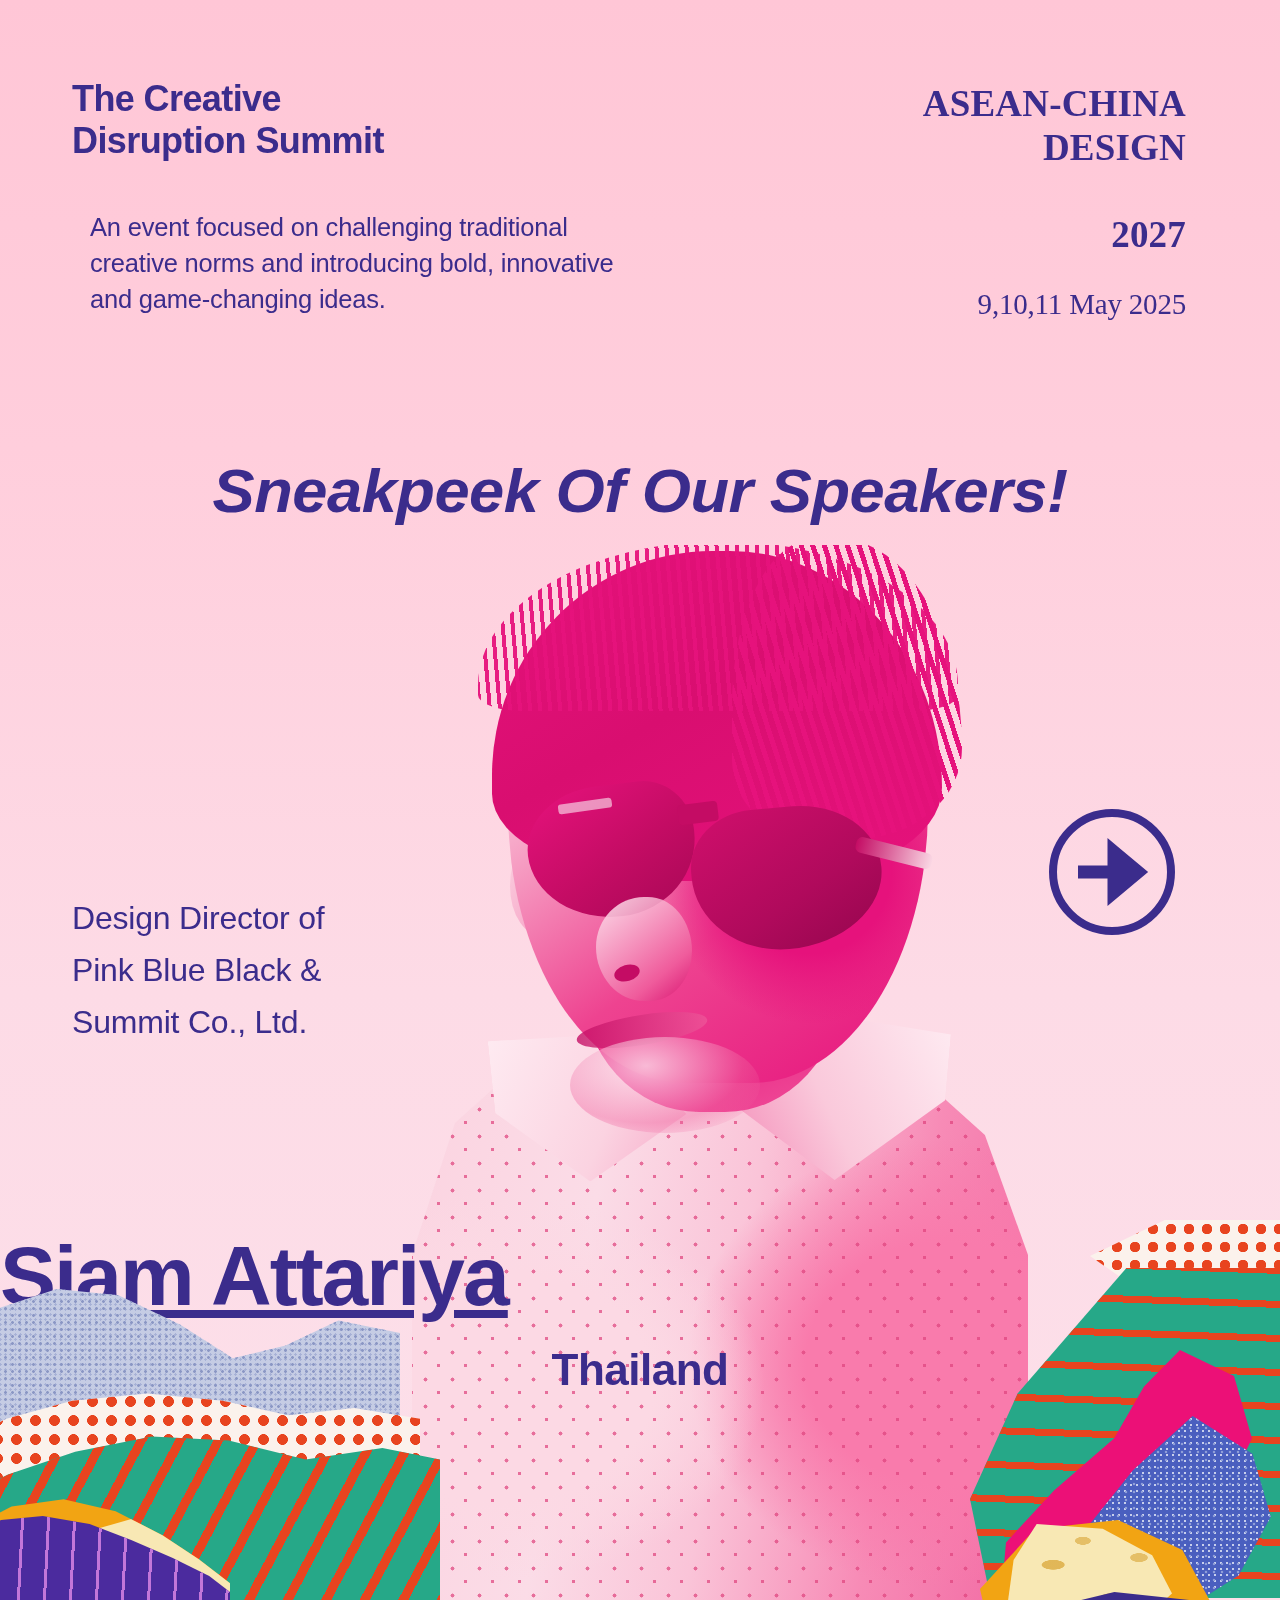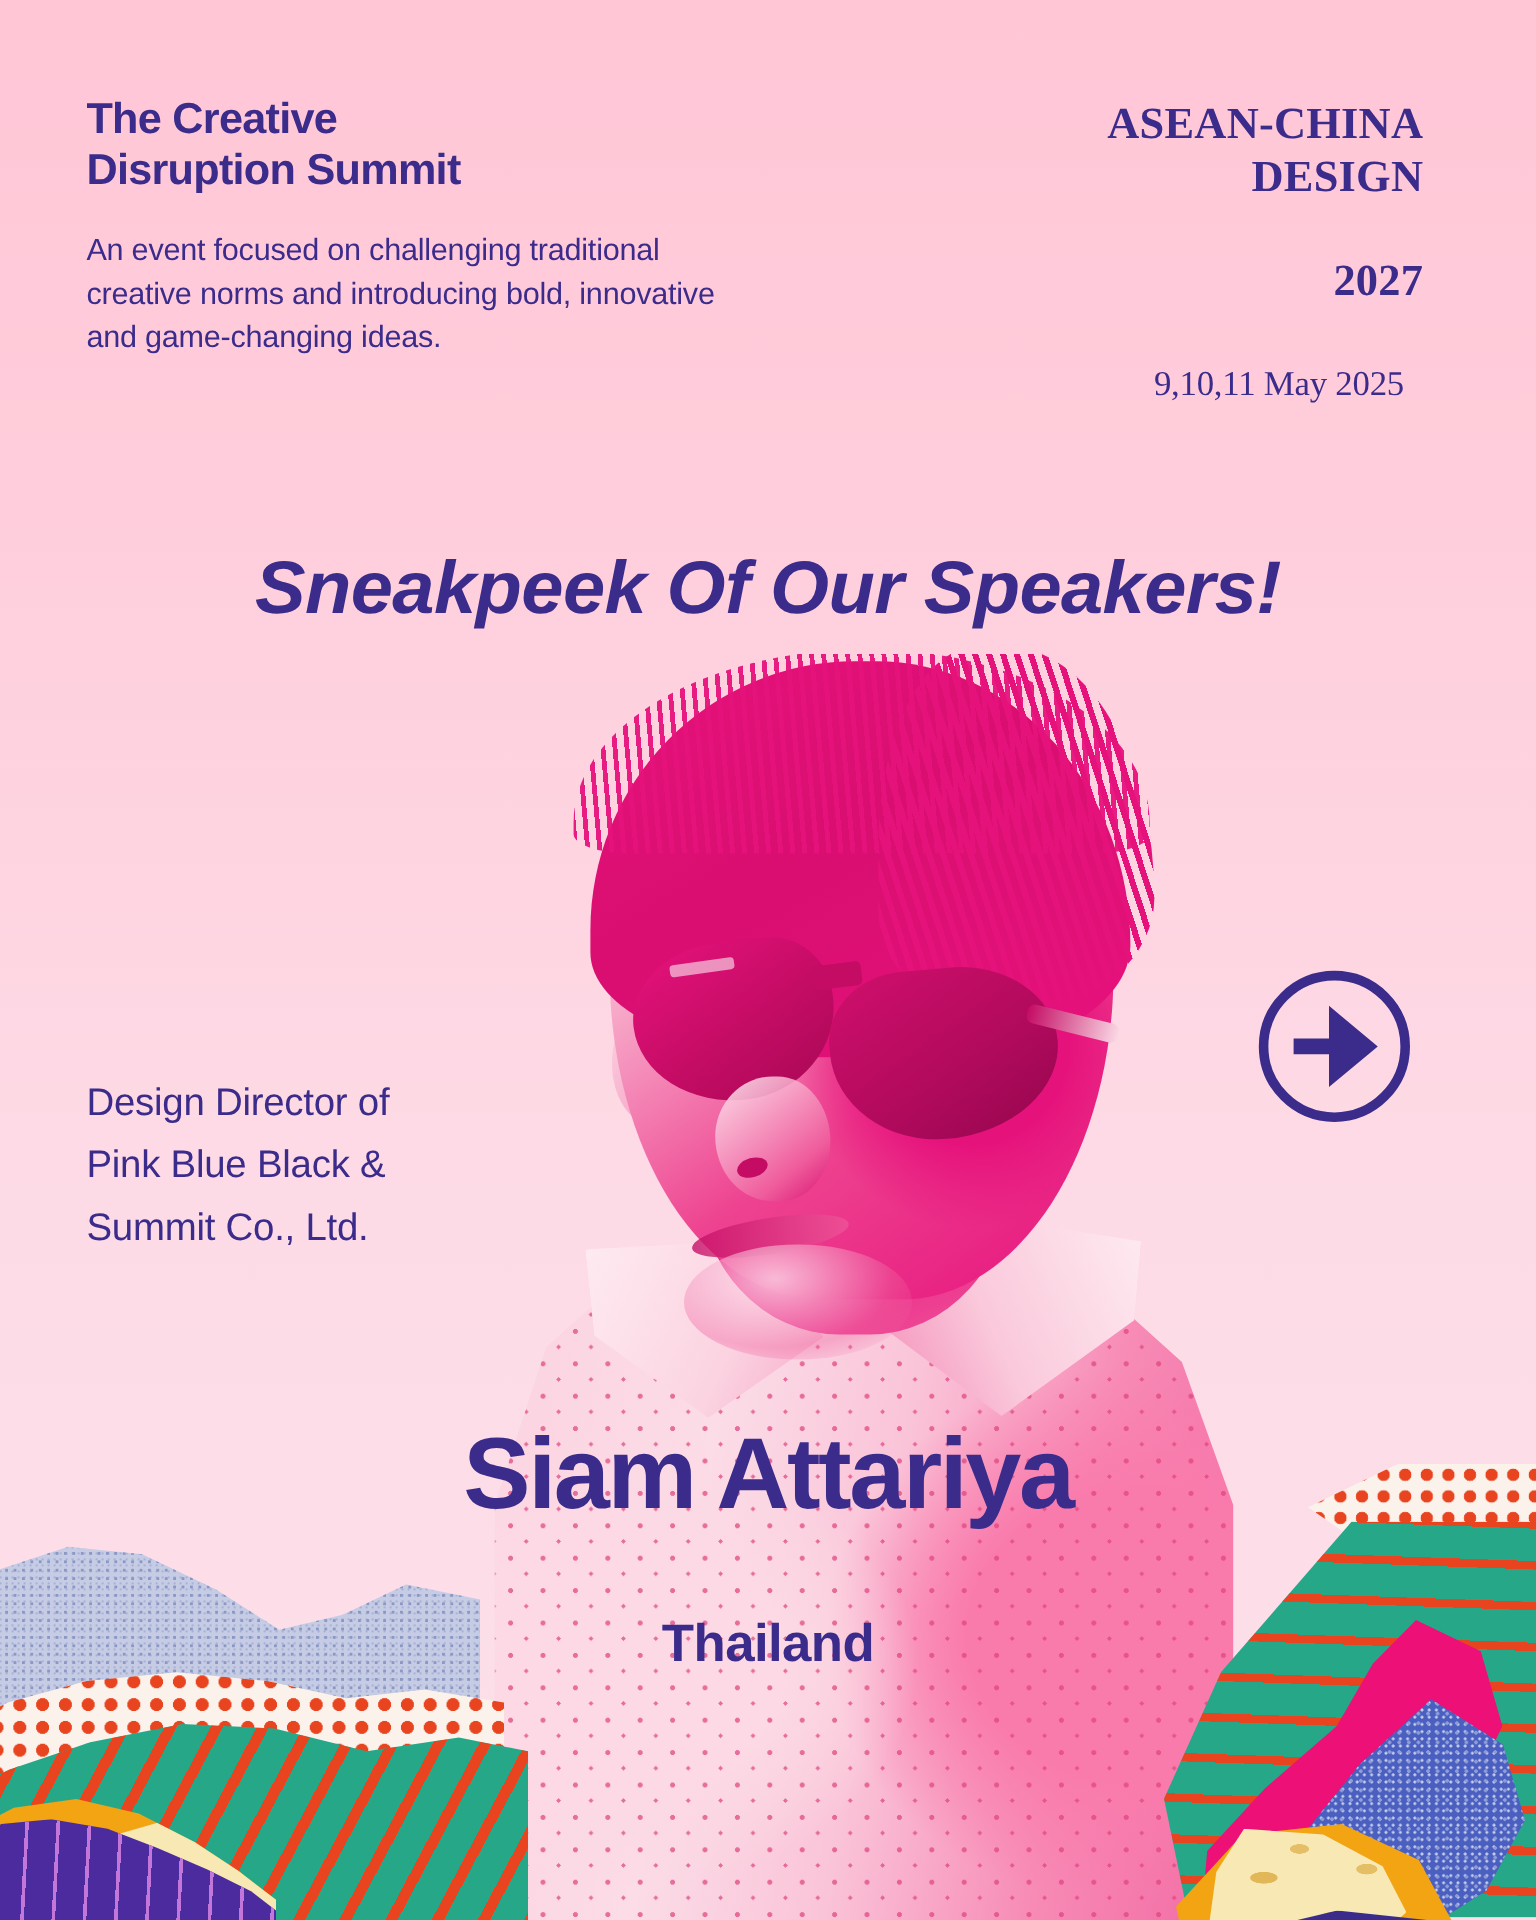--- a/index.html
+++ b/index.html
@@ -13,32 +13,32 @@
     background:linear-gradient(180deg,#FFC6D6 0%,#FFCEDC 28%,#FDDBE6 62%,#FCE0EA 100%);
   }
 
   
   .hdr-left{position:absolute;left:72px;top:78px;width:560px;}
   .hdr-title{
     color:#3B2C8C;font-weight:bold;font-size:36px;line-height:1.18;
     letter-spacing:-0.6px;margin:0;
   }
   .hdr-sub{
-    color:#3B2C8C;font-size:25.5px;line-height:1.42;margin:0;padding-top:28px;
+    color:#3B2C8C;font-size:25.5px;line-height:1.42;margin:18px;padding-top:28px;
     letter-spacing:-0.2px;
   }
   .hdr-right{
     position:absolute;right:94px;top:82px;width:440px;text-align:right;font-family:Liberation Serif, serif;
   }
   .hdr-event{
     color:#3B2C8C;font-weight:bold;font-size:37px;line-height:1.18;margin:0;
     letter-spacing:0.2px;
   }
   .hdr-dates{
-    color:#3B2C8C;font-size:29px;line-height:1.2;margin:16px;padding-top:30px;
+    color:#3B2C8C;font-size:29px;line-height:1.2;margin:0;padding-top:30px;
     letter-spacing:-0.2px;
   }
 
   
   .headline{
     position:absolute;left:0;right:0;top:455px;text-align:center;
     color:#3B2C8C;font-weight:bold;font-style:italic;font-size:62px;
     letter-spacing:-0.5px;
     transform:scaleX(1.02);
   }
@@ -167,22 +167,22 @@
     background:radial-gradient(ellipse at 40% 30%, rgba(253,230,239,.75) 0%, rgba(240,100,160,.4) 60%, rgba(240,100,160,0) 85%);
     border-radius:50%;
   }
 
   
   .role{
     position:absolute;left:72px;top:848px;width:400px;
     color:#3B2C8C;font-size:32px;line-height:1.62;letter-spacing:-0.2px;margin-top:45px;
   }
   .name{
-    position:absolute;left:0;right:0;top:1180px;text-align:center;
-    color:#3B2C8C;font-weight:bold;font-size:84px;letter-spacing:-2px;
+    position:absolute;left:0;right:0;top:1228px;text-align:left;
+    color:#3B2C8C;font-weight:bold;font-size:84px;letter-spacing:-2px;text-decoration:underline;
   }
   .country{
     position:absolute;left:0;right:0;top:1345px;text-align:center;
     color:#3B2C8C;font-weight:bold;font-size:44px;letter-spacing:-0.5px;
   }
 
   
   .arrow-btn{
     position:absolute;left:1048px;top:808px;width:128px;height:128px;
     cursor:pointer;

